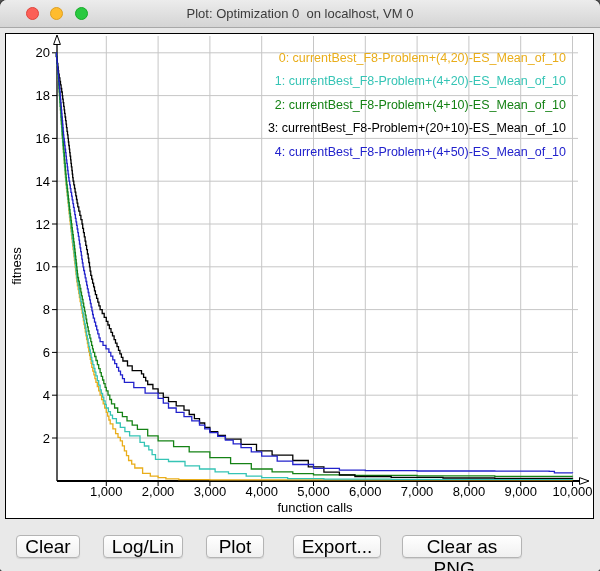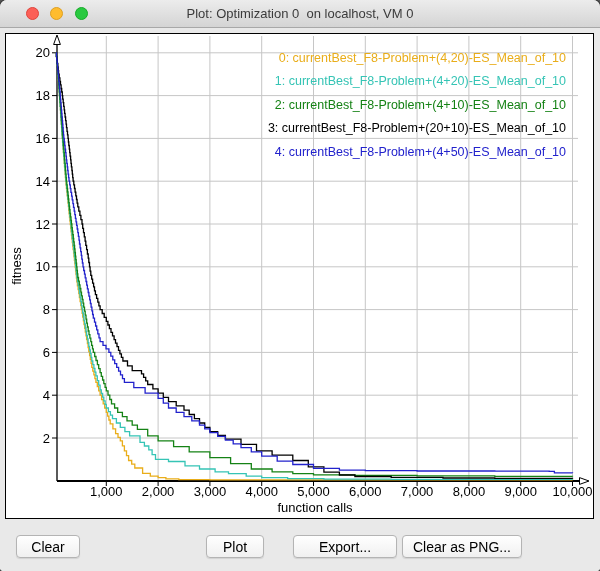--- a/index.html
+++ b/index.html
@@ -33,21 +33,21 @@
   .legend{position:absolute;left:0;top:0;width:100%;height:100%;pointer-events:none;}
   .legend-row{
     position:absolute;right:27px;white-space:pre;
     font-size:12.5px;line-height:15px;font-family:"Liberation Sans",sans-serif;
   }
   .button-bar{position:absolute;left:0;top:491px;width:600px;height:52px;background:#e9e9e9;}
   .mac-btn{
     position:absolute;top:16px;height:23px;
     background:linear-gradient(#ffffff,#f0f0f0);
     border:1px solid #b4b4b4;border-radius:4px;
-    font-family:"Liberation Sans",sans-serif;font-size:14px;color:#000;
+    font-family:"Liberation Sans",sans-serif;font-size:19px;color:#000;
     box-shadow:0 1px 1px rgba(0,0,0,.1);
     padding:0;cursor:default;
   }
 </style>
 </head>
 <body>
 
 <div class="window">
   <div class="titlebar">
     <div class="lights">
@@ -137,18 +137,19 @@
           <div class="legend-row" style="top: 17px; color: rgb(233, 173, 25);">0: currentBest_F8-Problem+(4,20)-ES_Mean_of_10</div>
           <div class="legend-row" style="top: 40.4px; color: rgb(53, 196, 181);">1: currentBest_F8-Problem+(4+20)-ES_Mean_of_10</div>
           <div class="legend-row" style="top: 63.8px; color: rgb(21, 130, 21);">2: currentBest_F8-Problem+(4+10)-ES_Mean_of_10</div>
           <div class="legend-row" style="top: 87.2px; color: rgb(0, 0, 0);">3: currentBest_F8-Problem+(20+10)-ES_Mean_of_10</div>
           <div class="legend-row" style="top: 110.6px; color: rgb(34, 34, 204);">4: currentBest_F8-Problem+(4+50)-ES_Mean_of_10</div>
         </div>
     </div>
 
     <div class="button-bar">
       <button class="mac-btn" style="left:16px;width:64px">Clear</button>
+      <button class="mac-btn" style="left:103px;width:80px">Log/Lin</button>
       <button class="mac-btn" style="left:206px;width:58px">Plot</button>
-      <button class="mac-btn" style="left:293px;width:104px">Export...</button>
+      <button class="mac-btn" style="left:293px;width:88px">Export...</button>
       <button class="mac-btn" style="left:402px;width:120px">Clear as PNG...</button>
     </div>
   </div>
 </div>
 
 </body></html>

